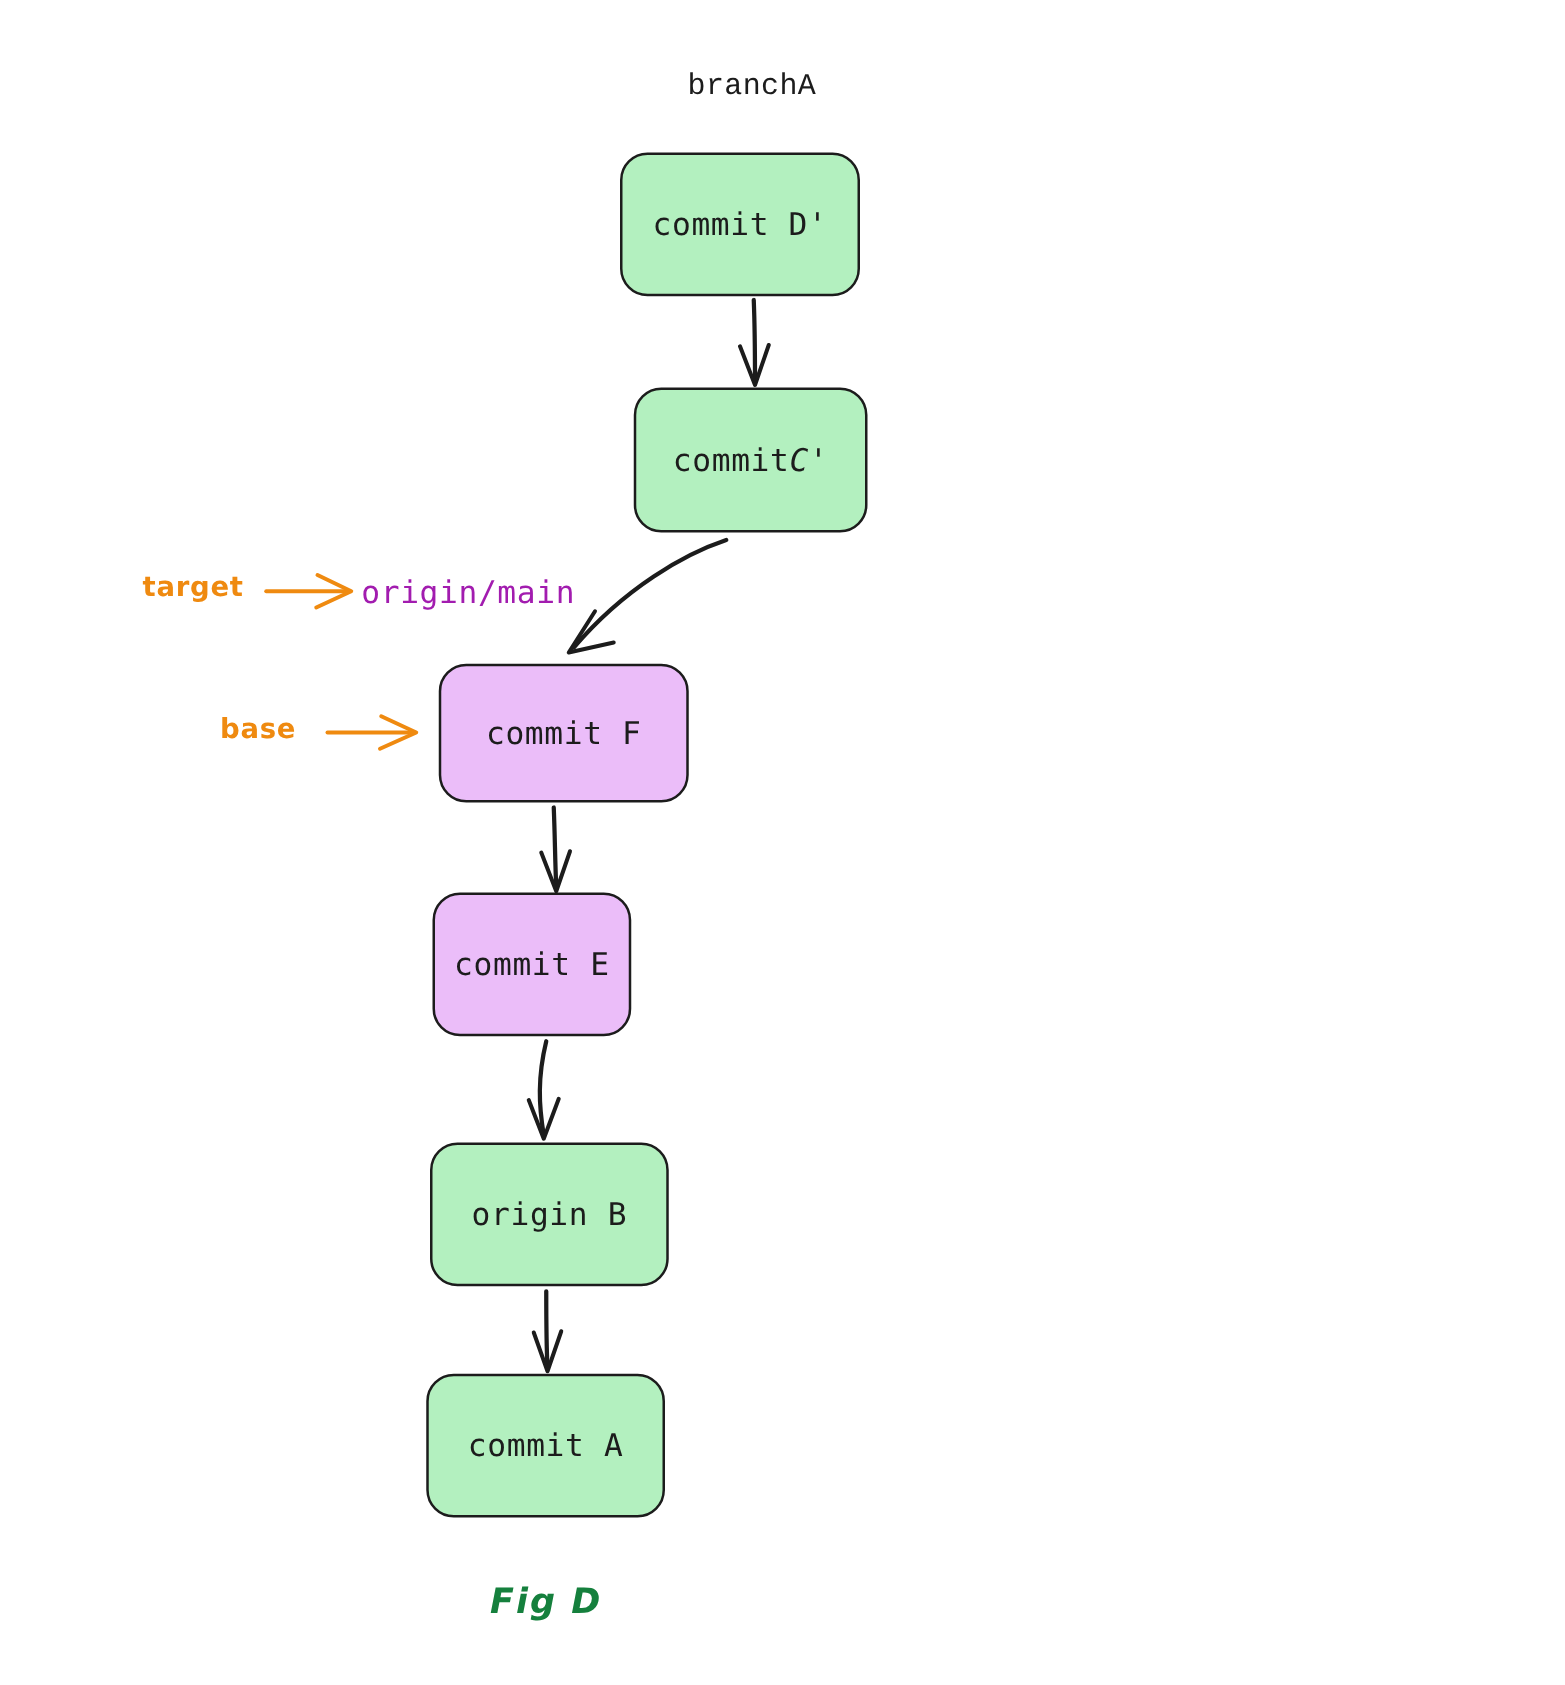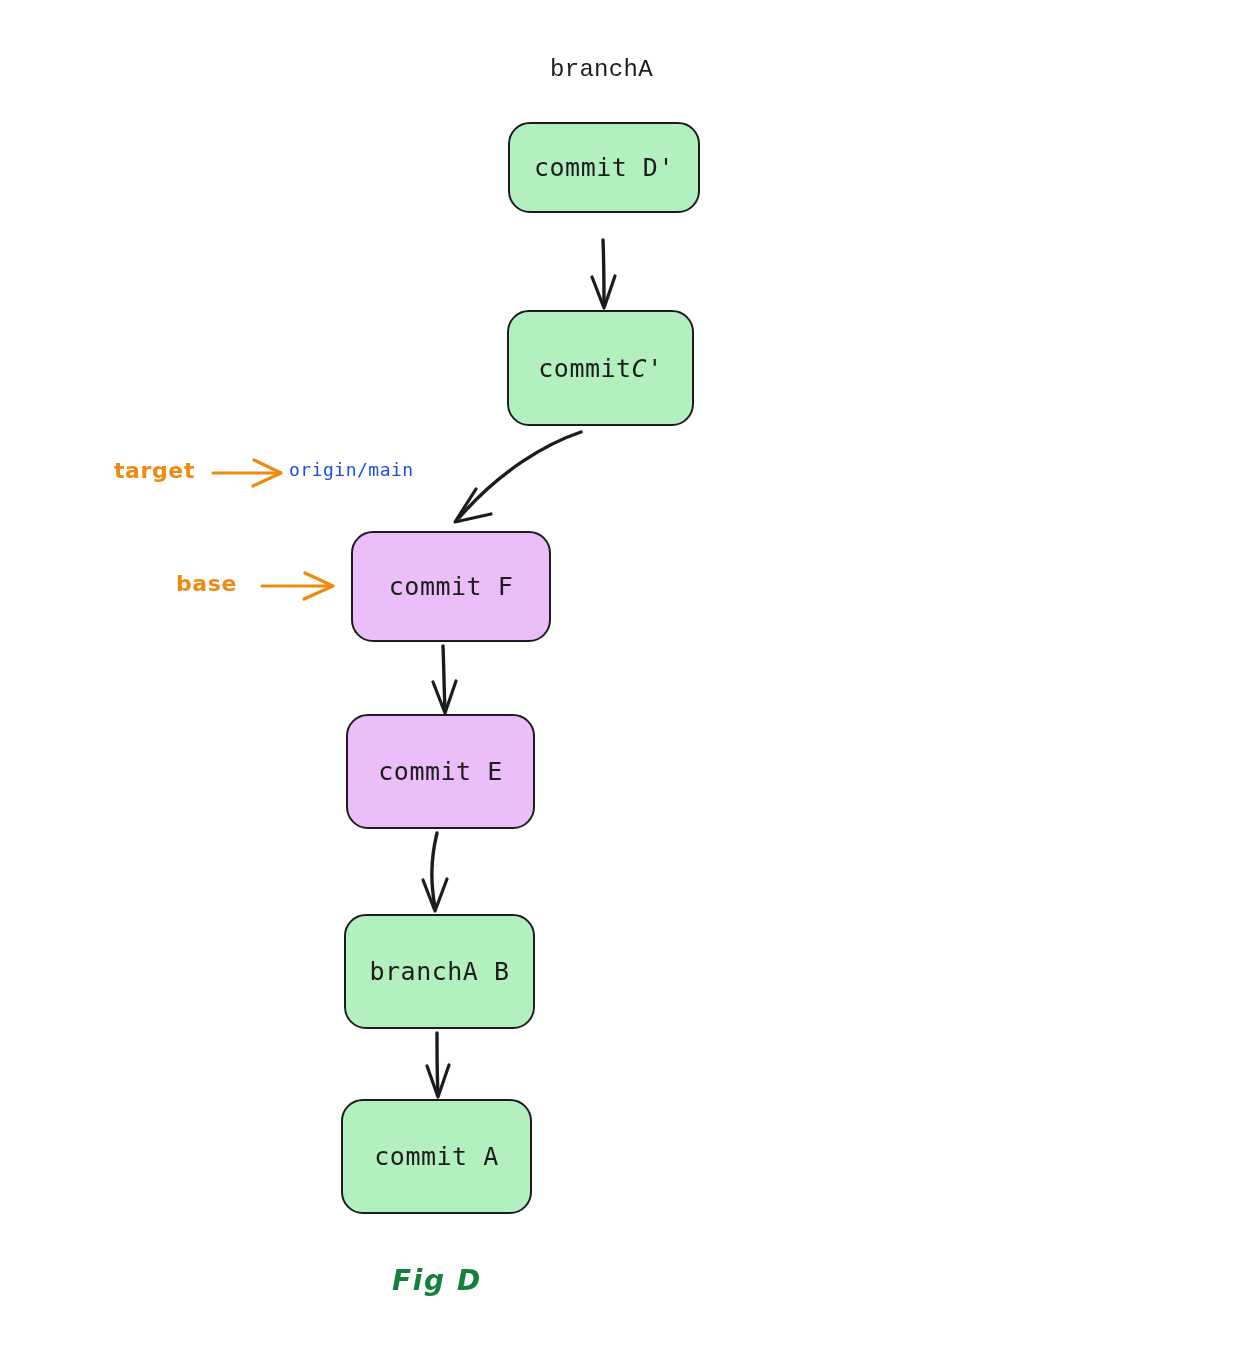--- a/index.html
+++ b/index.html
@@ -35,22 +35,22 @@
     white-space: nowrap;
     user-select: none;
   }
   .node.green { background: #b3f0bf; }
   .node.purple { background: #ebbdf9; }
   .node .italic-tail { font-style: italic; }
 
   .plain-label {
     position: absolute;
     font-family: "DejaVu Sans Mono", monospace;
-    font-size: 18px;
-    color: #1d4ed8;
+    font-size: 25px;
+    color: #a21caf;
     white-space: nowrap;
     letter-spacing: 0.5px;
     user-select: none;
   }
   .branch-label {
     position: absolute;
     font-family: Liberation Mono, monospace;
     font-size: 24px;
     color: #1c1c1c;
     white-space: nowrap;
@@ -122,34 +122,34 @@
   </g>
 
   <g>
     <path class="orange" d="M262 586 L 329 586"></path>
     <path class="orange" d="M305 573 L 333 586 L 304 599"></path>
   </g>
 </svg>
 
 <div class="branch-label" style="left:550px; top:56px;">branchA</div>
 
-<div class="node green" style="left:508px; top:122px; width:192px; height:91px;">commit D'</div>
+<div class="node green" style="left:496px; top:122px; width:192px; height:115px;">commit D'</div>
 
 <div class="node green" style="left:507px; top:310px; width:187px; height:116px;">
   <span>commit </span>
     <span class="italic-tail">C'</span>
 </div>
 
 <div class="anno-label" style="left:114px; top:458px;">target</div>
 
 <div class="plain-label" style="left:289px; top:459px;">origin/main</div>
 
 <div class="anno-label" style="left:176px; top:571px;">base</div>
 
 <div class="node purple" style="left:351px; top:531px; width:200px; height:111px;">commit F</div>
 
-<div class="node purple" style="left:346px; top:714px; width:189px; height:115px;">commit E</div>
+<div class="node purple" style="left:346px; top:714px; width:159px; height:115px;">commit E</div>
 
-<div class="node green" style="left:344px; top:914px; width:191px; height:115px;">branchA B</div>
+<div class="node green" style="left:344px; top:914px; width:191px; height:115px;">origin B</div>
 
 <div class="node green" style="left:341px; top:1099px; width:191px; height:115px;">commit A</div>
 
 <div class="fig-label" style="left:392px; top:1264px;">Fig D</div>
 
 </body></html>

